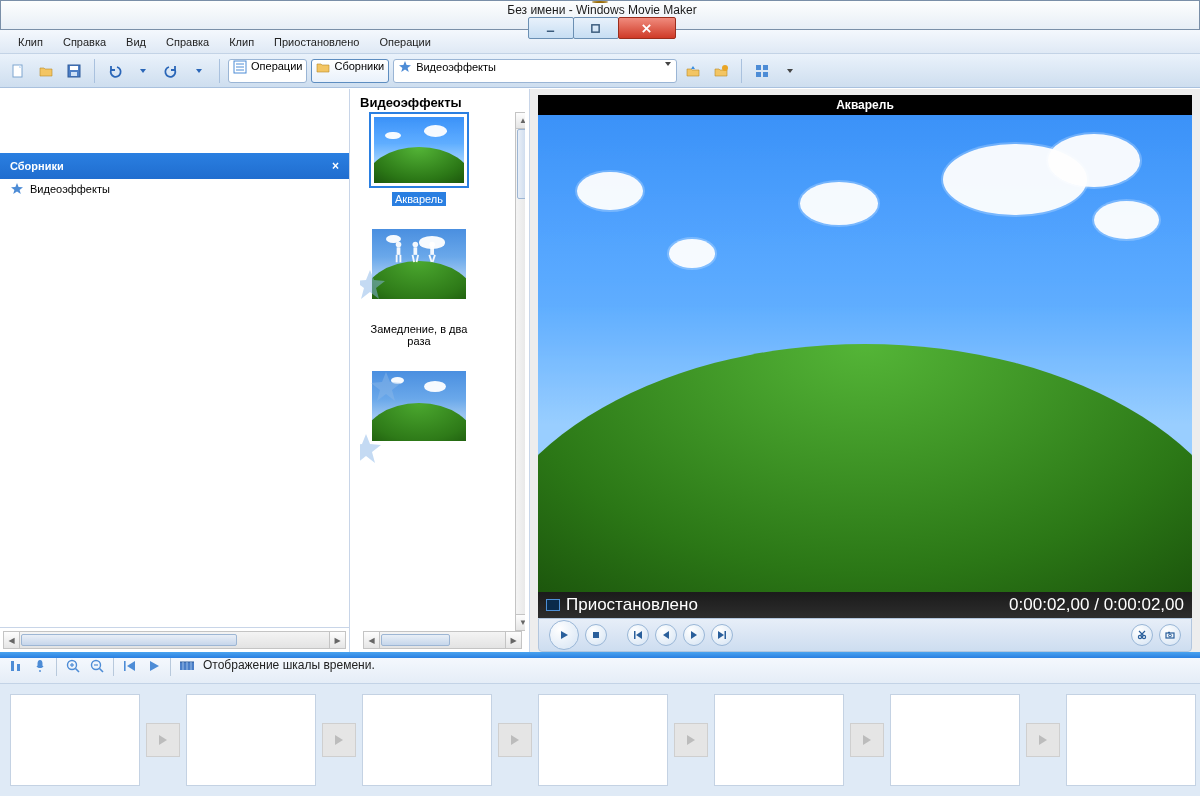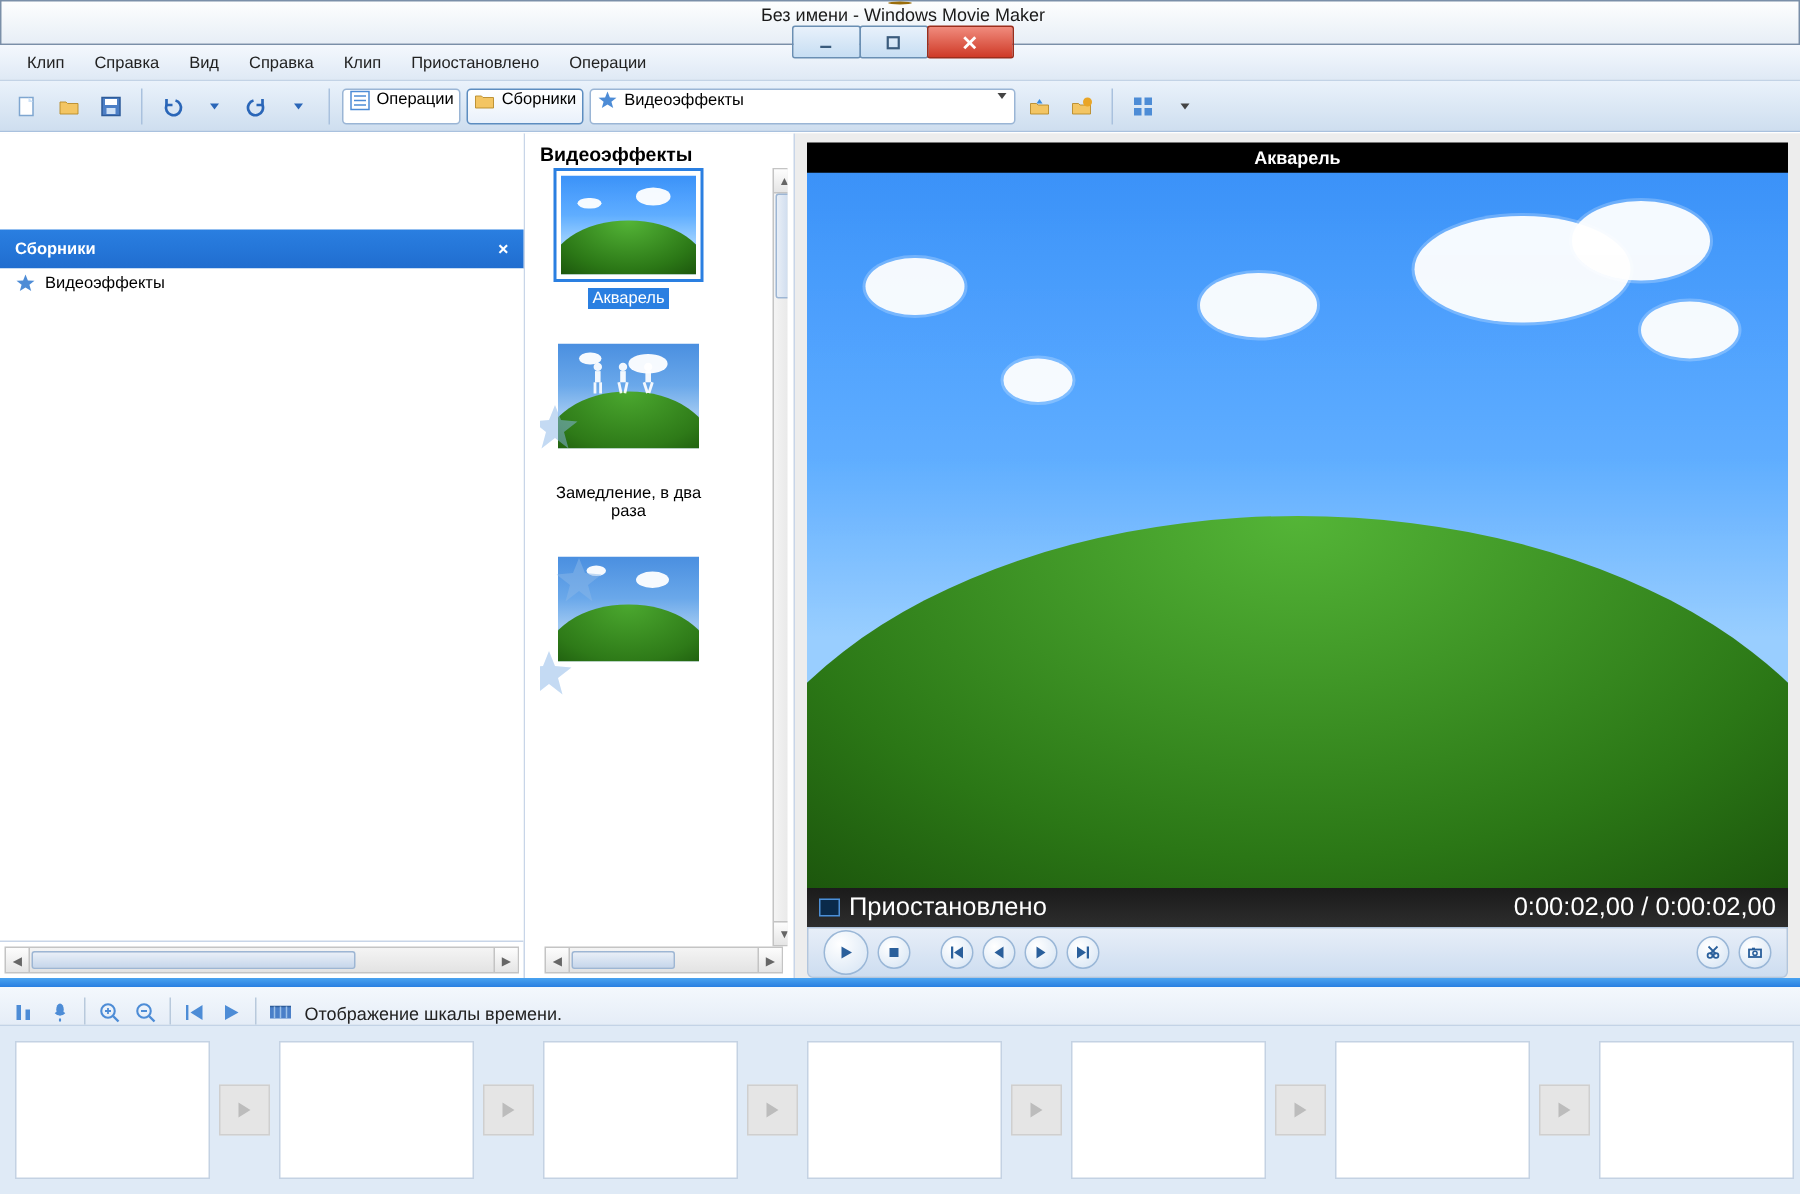--- a/index.html
+++ b/index.html
@@ -77,21 +77,21 @@
 .status-row .fs-icon { width:14px; height:12px; border:1px solid #4d8fd6; background:#0a2a4a;}
 .status-row .timing { margin-left:auto;}
 .player-bar { height:34px; background:linear-gradient(#e7eef8,#cdddf0); border:1px solid #b2c6de; border-radius:0 0 4px 4px; display:flex; align-items:center; padding:0 10px; gap:6px;}
 .p-btn { width:22px; height:22px; border:1px solid #9ab7d7; border-radius:50%; background:radial-gradient(circle at 35% 30%,#fff,#d4e3f3); display:flex; align-items:center; justify-content:center;}
 .p-btn.big { width:30px; height:30px;}
 .p-btn svg { width:10px; height:10px; fill:#2a5f9b;}
 .player-bar .spacer { flex:1;}
 
 
 .tl-sep { height:6px; background:linear-gradient(#49a3f0,#2a7fe1);}
-.tl-toolbar { height:26px; background:linear-gradient(#f4f8fd,#e5edf7); display:flex; align-items:flex-end; padding:0 8px; gap:8px; border-bottom:1px solid #c3d3e6;}
+.tl-toolbar { height:26px; background:linear-gradient(#f4f8fd,#e5edf7); display:flex; align-items:flex-start; padding:0 8px; gap:8px; border-bottom:1px solid #c3d3e6;}
 .tl-toolbar .tl-icon { width:16px; height:16px; display:flex; align-items:center; justify-content:center;}
 .tl-toolbar .sep { width:1px; height:18px; background:#b8c9dc;}
 .tl-label { font-size:12px; color:#222;}
 
 
 .storyboard { height:112px; background:#dfeaf6; display:flex; align-items:center; padding:8px 10px; gap:6px; overflow:hidden;}
 .sb-clip { width:130px; height:92px; background:#fff; border:1px solid #c4d2e3; flex-shrink:0;}
 .sb-trans { width:34px; height:34px; background:#e5e5e5; border:1px solid #cfcfcf; display:flex; align-items:center; justify-content:center; flex-shrink:0; align-self:center;}
 .sb-trans svg { width:16px; height:16px; fill:#bcbcbc;}
 

